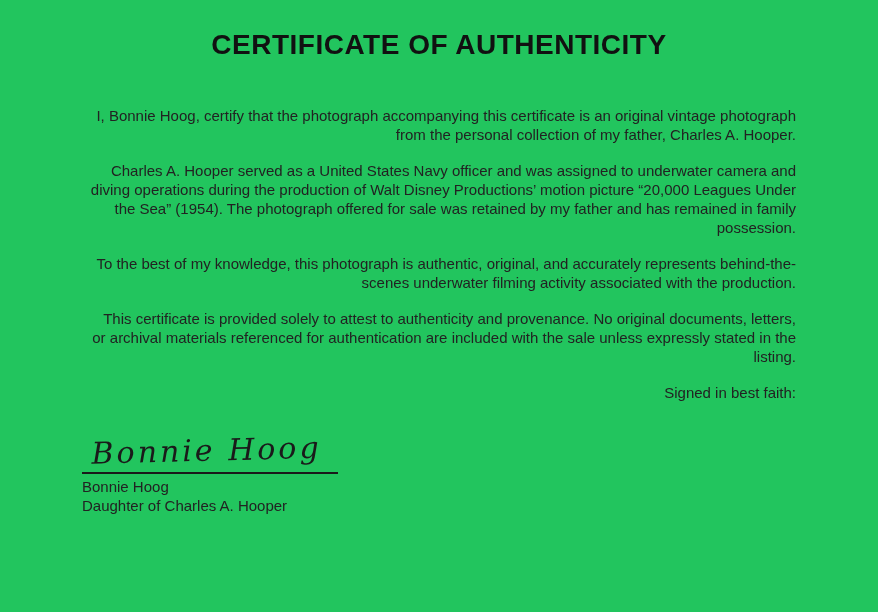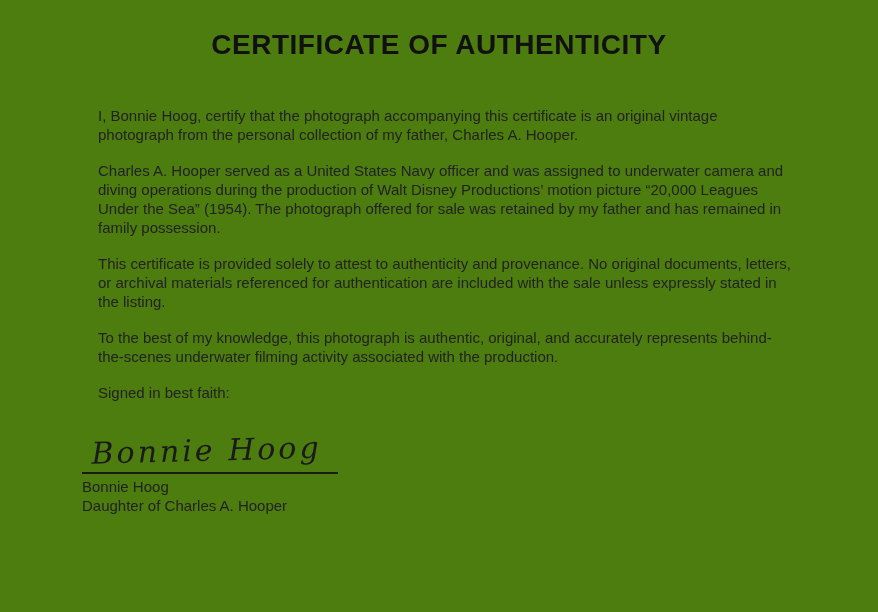--- a/index.html
+++ b/index.html
@@ -4,42 +4,43 @@
 <style>
   html, body {
     margin: 0;
     padding: 0;
     background: #ffffff;
   }
   .page {
     position: relative;
     width: 878px;
     height: 612px;
-    background: #4d7c0f;
+    background: #22c55e;
     overflow: hidden;
     font-family: "Liberation Sans", sans-serif;
     color: #222222;
   }
   .title {
     margin: 28px 82px 0 82px;
     text-align: center;
     font-size: 28px;
     line-height: 34px;
     font-weight: bold;
     letter-spacing: 0.5px;
     color: #111111;
     font-family: "Liberation Sans", sans-serif;
   }
   .body-text {
     margin: 44px 82px 0 82px;
     font-size: 15px;
     line-height: 19px;
   }
   .body-text p {
-    margin: 0 0 17px 16px;
+    margin: 0 0 17px 4px;
+    text-align: right;
   }
   .sig-block {
     margin-top: 34px;
   }
   .sig-script {
     font-family: "DejaVu Serif", serif;
     font-style: italic;
     font-size: 30px;
     line-height: 36px;
     letter-spacing: 3px;
@@ -66,23 +67,23 @@
 <div class="page">
 
   <h1 class="title">CERTIFICATE OF AUTHENTICITY</h1>
 
   <div class="body-text">
 
     <p>I, Bonnie Hoog, certify that the photograph accompanying this certificate is an original vintage photograph from the personal collection of my father, Charles A. Hooper.</p>
 
     <p>Charles A. Hooper served as a United States Navy officer and was assigned to underwater camera and diving operations during the production of Walt Disney Productions’ motion picture “20,000 Leagues Under the Sea” (1954). The photograph offered for sale was retained by my father and has remained in family possession.</p>
 
+    <p>To the best of my knowledge, this photograph is authentic, original, and accurately represents behind-the-scenes underwater filming activity associated with the production.</p>
+
     <p>This certificate is provided solely to attest to authenticity and provenance. No original documents, letters, or archival materials referenced for authentication are included with the sale unless expressly stated in the listing.</p>
-
-    <p>To the best of my knowledge, this photograph is authentic, original, and accurately represents behind-the-scenes underwater filming activity associated with the production.</p>
 
     <p>Signed in best faith:</p>
 
     <div class="sig-block">
       <div class="sig-script">Bonnie Hoog</div>
       <div class="sig-line"></div>
       <div class="sig-name">Bonnie Hoog</div>
       <div class="sig-relation">Daughter of Charles A. Hooper</div>
     </div>
 

